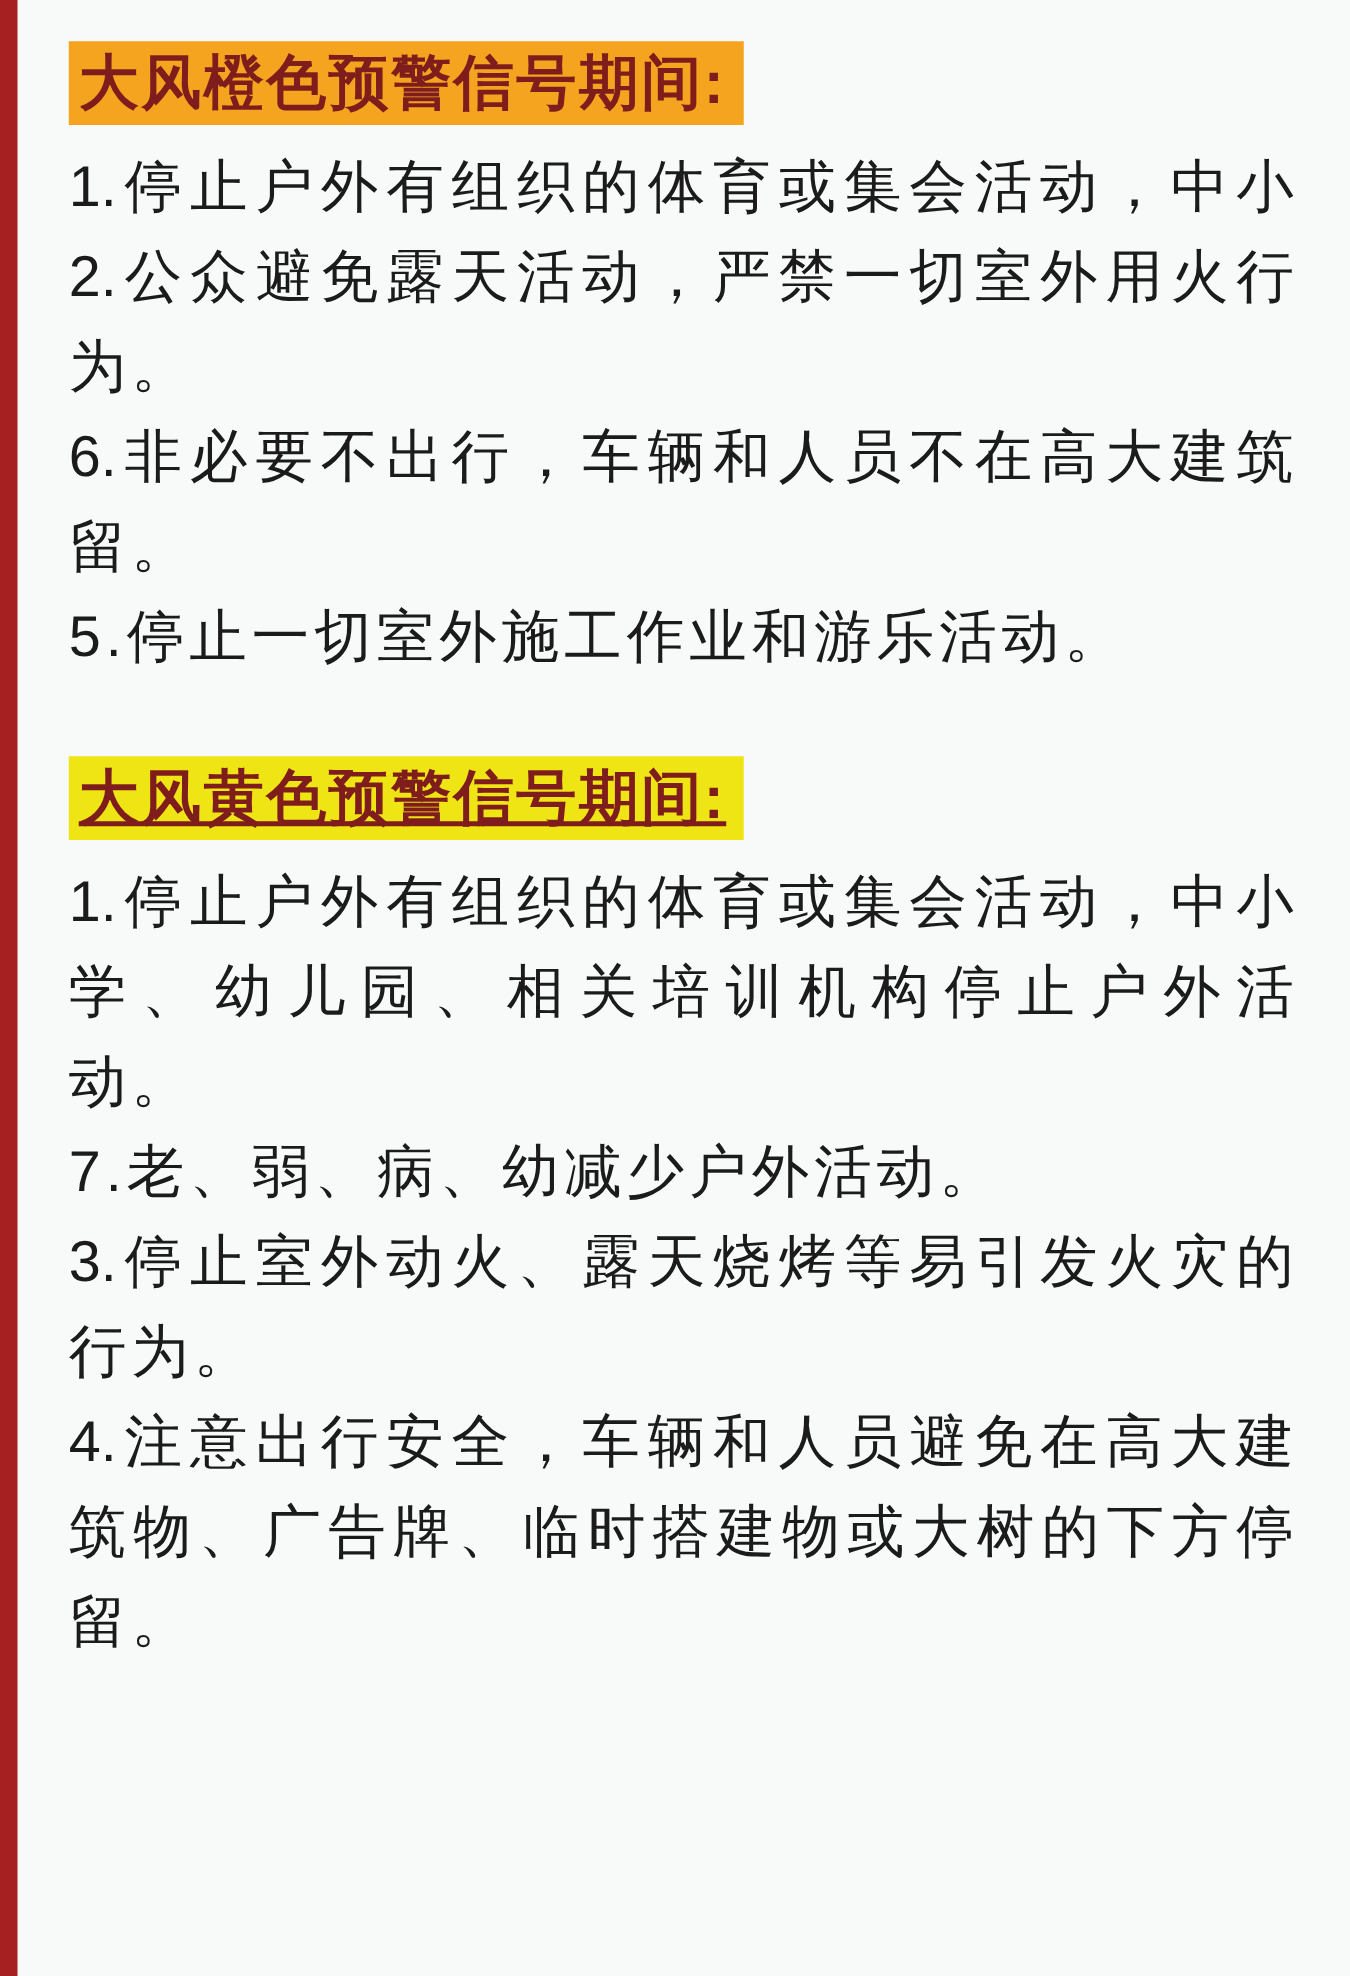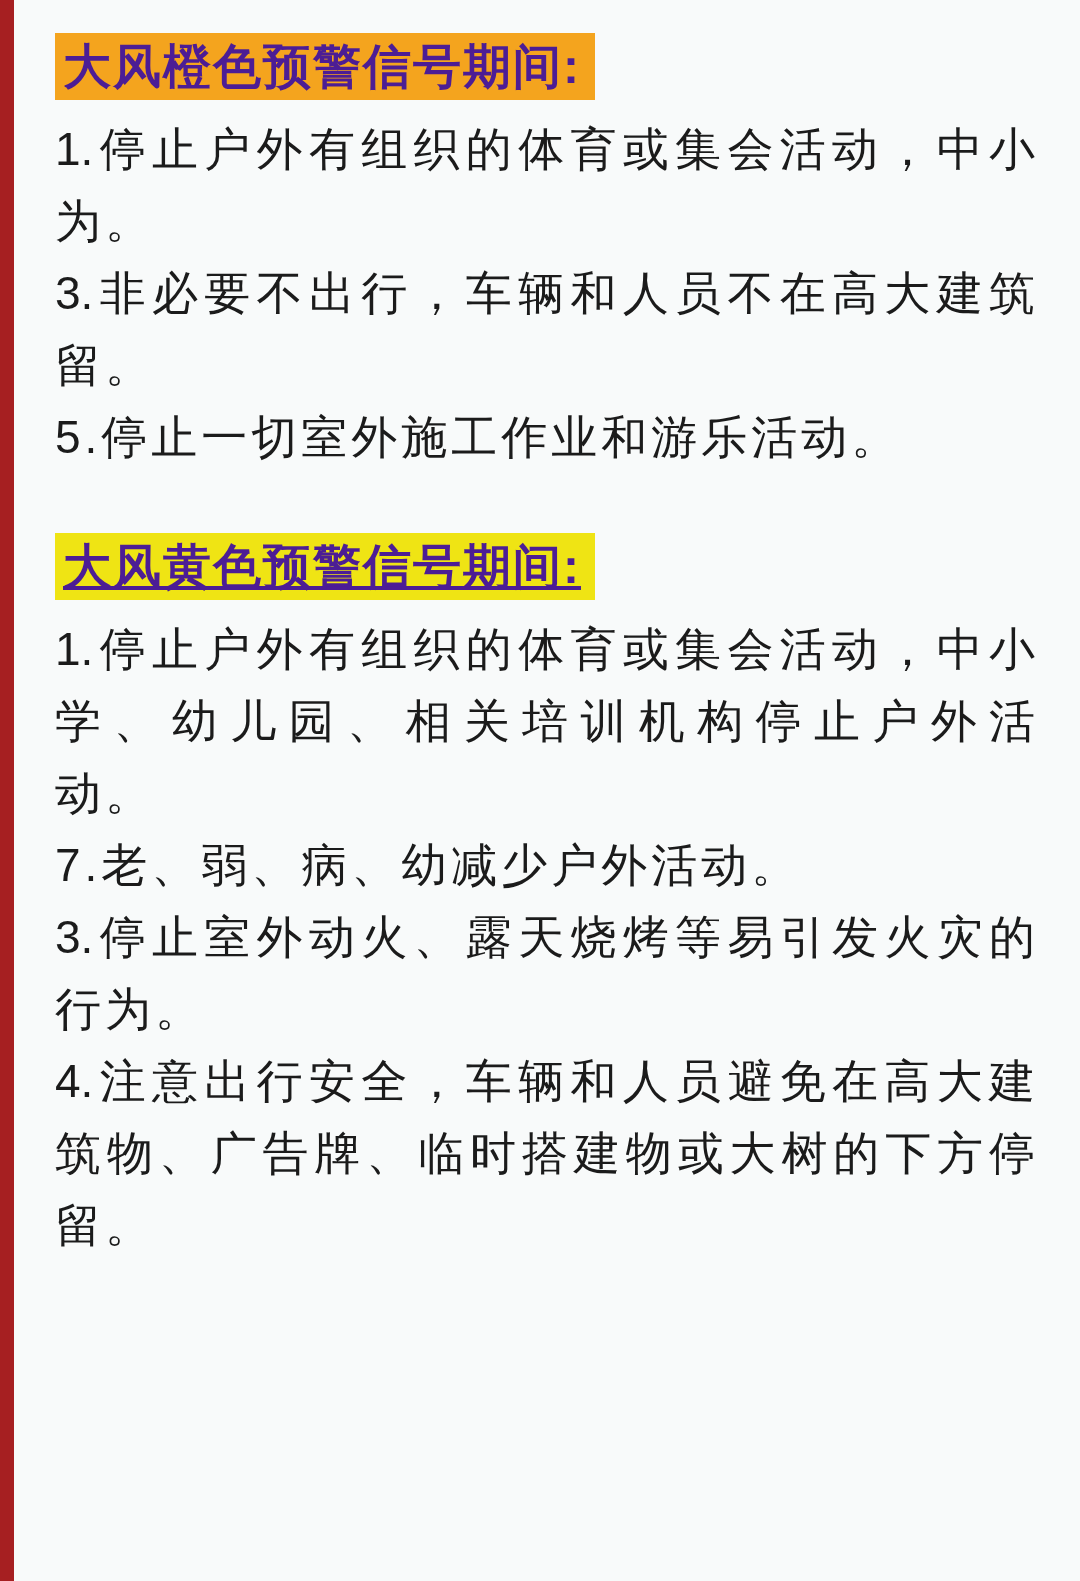--- a/index.html
+++ b/index.html
@@ -24,21 +24,21 @@
   .sec + .sec { margin-top:60px; }
   .hwrap { height:67px; margin:0 0 13px 0; }
   .hl {
     display:inline-block;
     margin:0;
     font-size:48px;
     font-weight:900;
     line-height:67px;
     letter-spacing:2px;
     padding:0 14px 0 8px;
-    color:#4c1d95;
+    color:#7f1d1d;
     white-space:nowrap;
   }
   .item { margin:0; }
   .ln {
     font-size:46px;
     line-height:72px;
     width:980px;
     white-space:nowrap;
   }
   .ln.j {
@@ -54,24 +54,25 @@
 
 <div class="page" style="background: rgb(248, 250, 250); color: rgb(27, 27, 27);">
   <div class="accent" style="background: rgb(166, 31, 33);"></div>
   <main class="content">
       <section class="sec">
         <div class="hwrap"><h2 class="hl" style="background: rgb(244, 164, 30);">大风橙色预警信号期间:</h2></div>
         <div class="item">
           <div class="ln j">1.停止户外有组织的体育或集会活动，中小</div>
         </div>
         <div class="item">
+          <div class="ln j">2.公众避免露天活动，严禁一切室外用火行</div>
           <div class="ln n">为。</div>
         </div>
         <div class="item">
-          <div class="ln j">3.非必要不出行，车辆和人员不在高大建筑</div>
+          <div class="ln j">6.非必要不出行，车辆和人员不在高大建筑</div>
           <div class="ln n">留。</div>
         </div>
         <div class="item">
           <div class="ln n">5.停止一切室外施工作业和游乐活动。</div>
         </div>
       </section>
       <section class="sec">
         <div class="hwrap"><h2 class="hl" style="background: rgb(239, 228, 20); text-decoration: underline;">大风黄色预警信号期间:</h2></div>
         <div class="item">
           <div class="ln j">1.停止户外有组织的体育或集会活动，中小</div>

